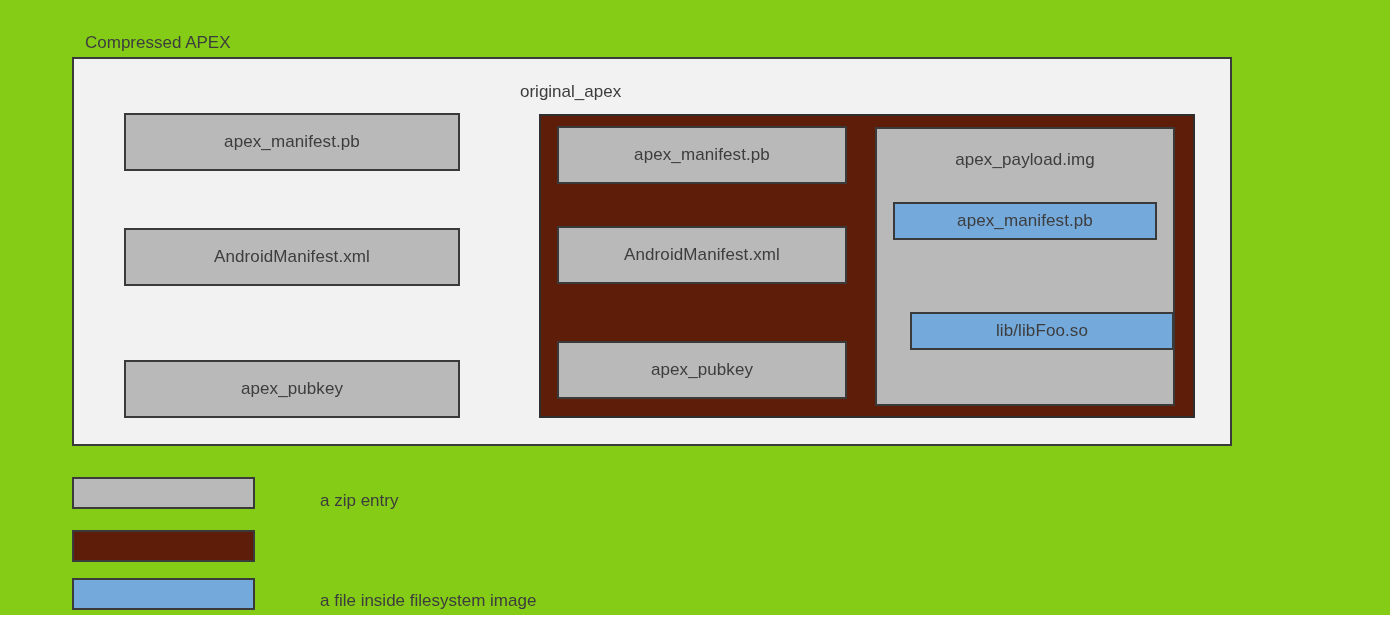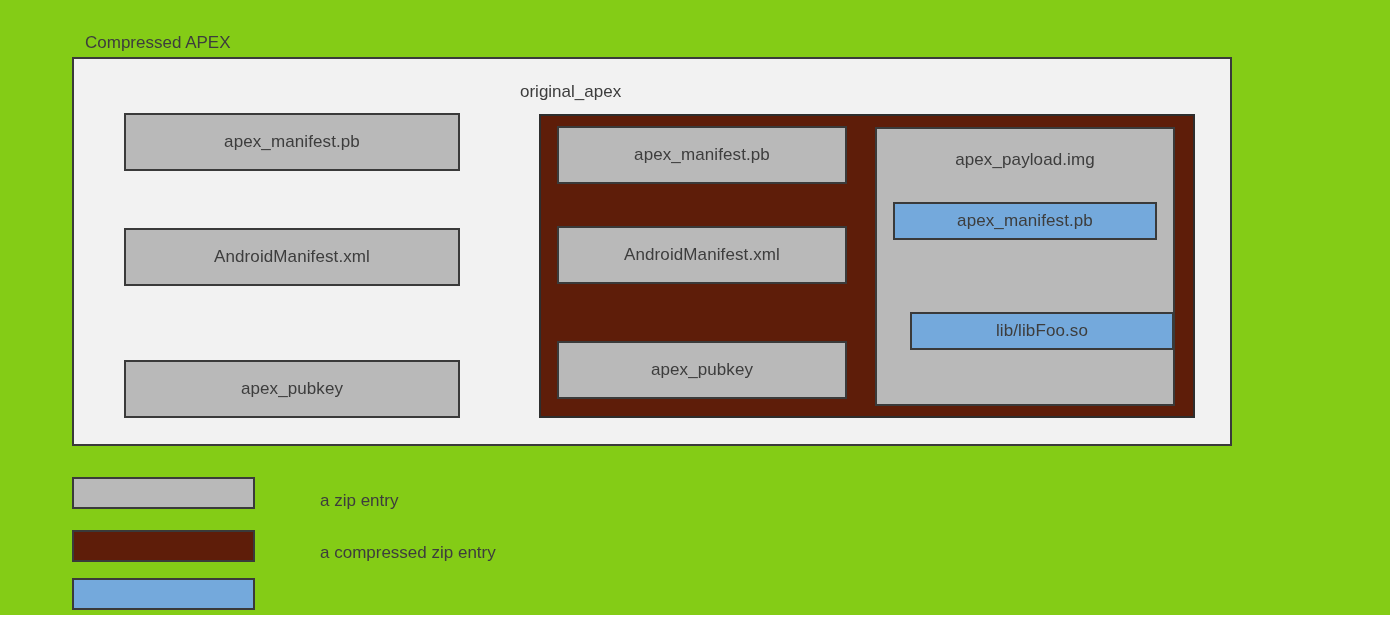--- a/index.html
+++ b/index.html
@@ -145,18 +145,18 @@
 
 
   <div class="box fs-file" style="left:893px; top:312px; width:264px; height:38px;margin-left:17px;">
     <span class="label">lib/libFoo.so</span>
   </div>
 
   <div class="legend-swatch zip-entry" style="top:477px;"></div>
   <div class="legend-text" style="top:491px;">a zip entry</div>
 
   <div class="legend-swatch compressed-entry" style="top:530px;"></div>
-  <div class="legend-text" style="top:543px;">a compressed zip entry</div>
 
   <div class="legend-swatch fs-file" style="top:578px;"></div>
+  <div class="legend-text" style="top:591px;">a file inside filesystem image</div>
 
   <div class="bottom-strip"></div>
 </div>
 
 </body></html>

